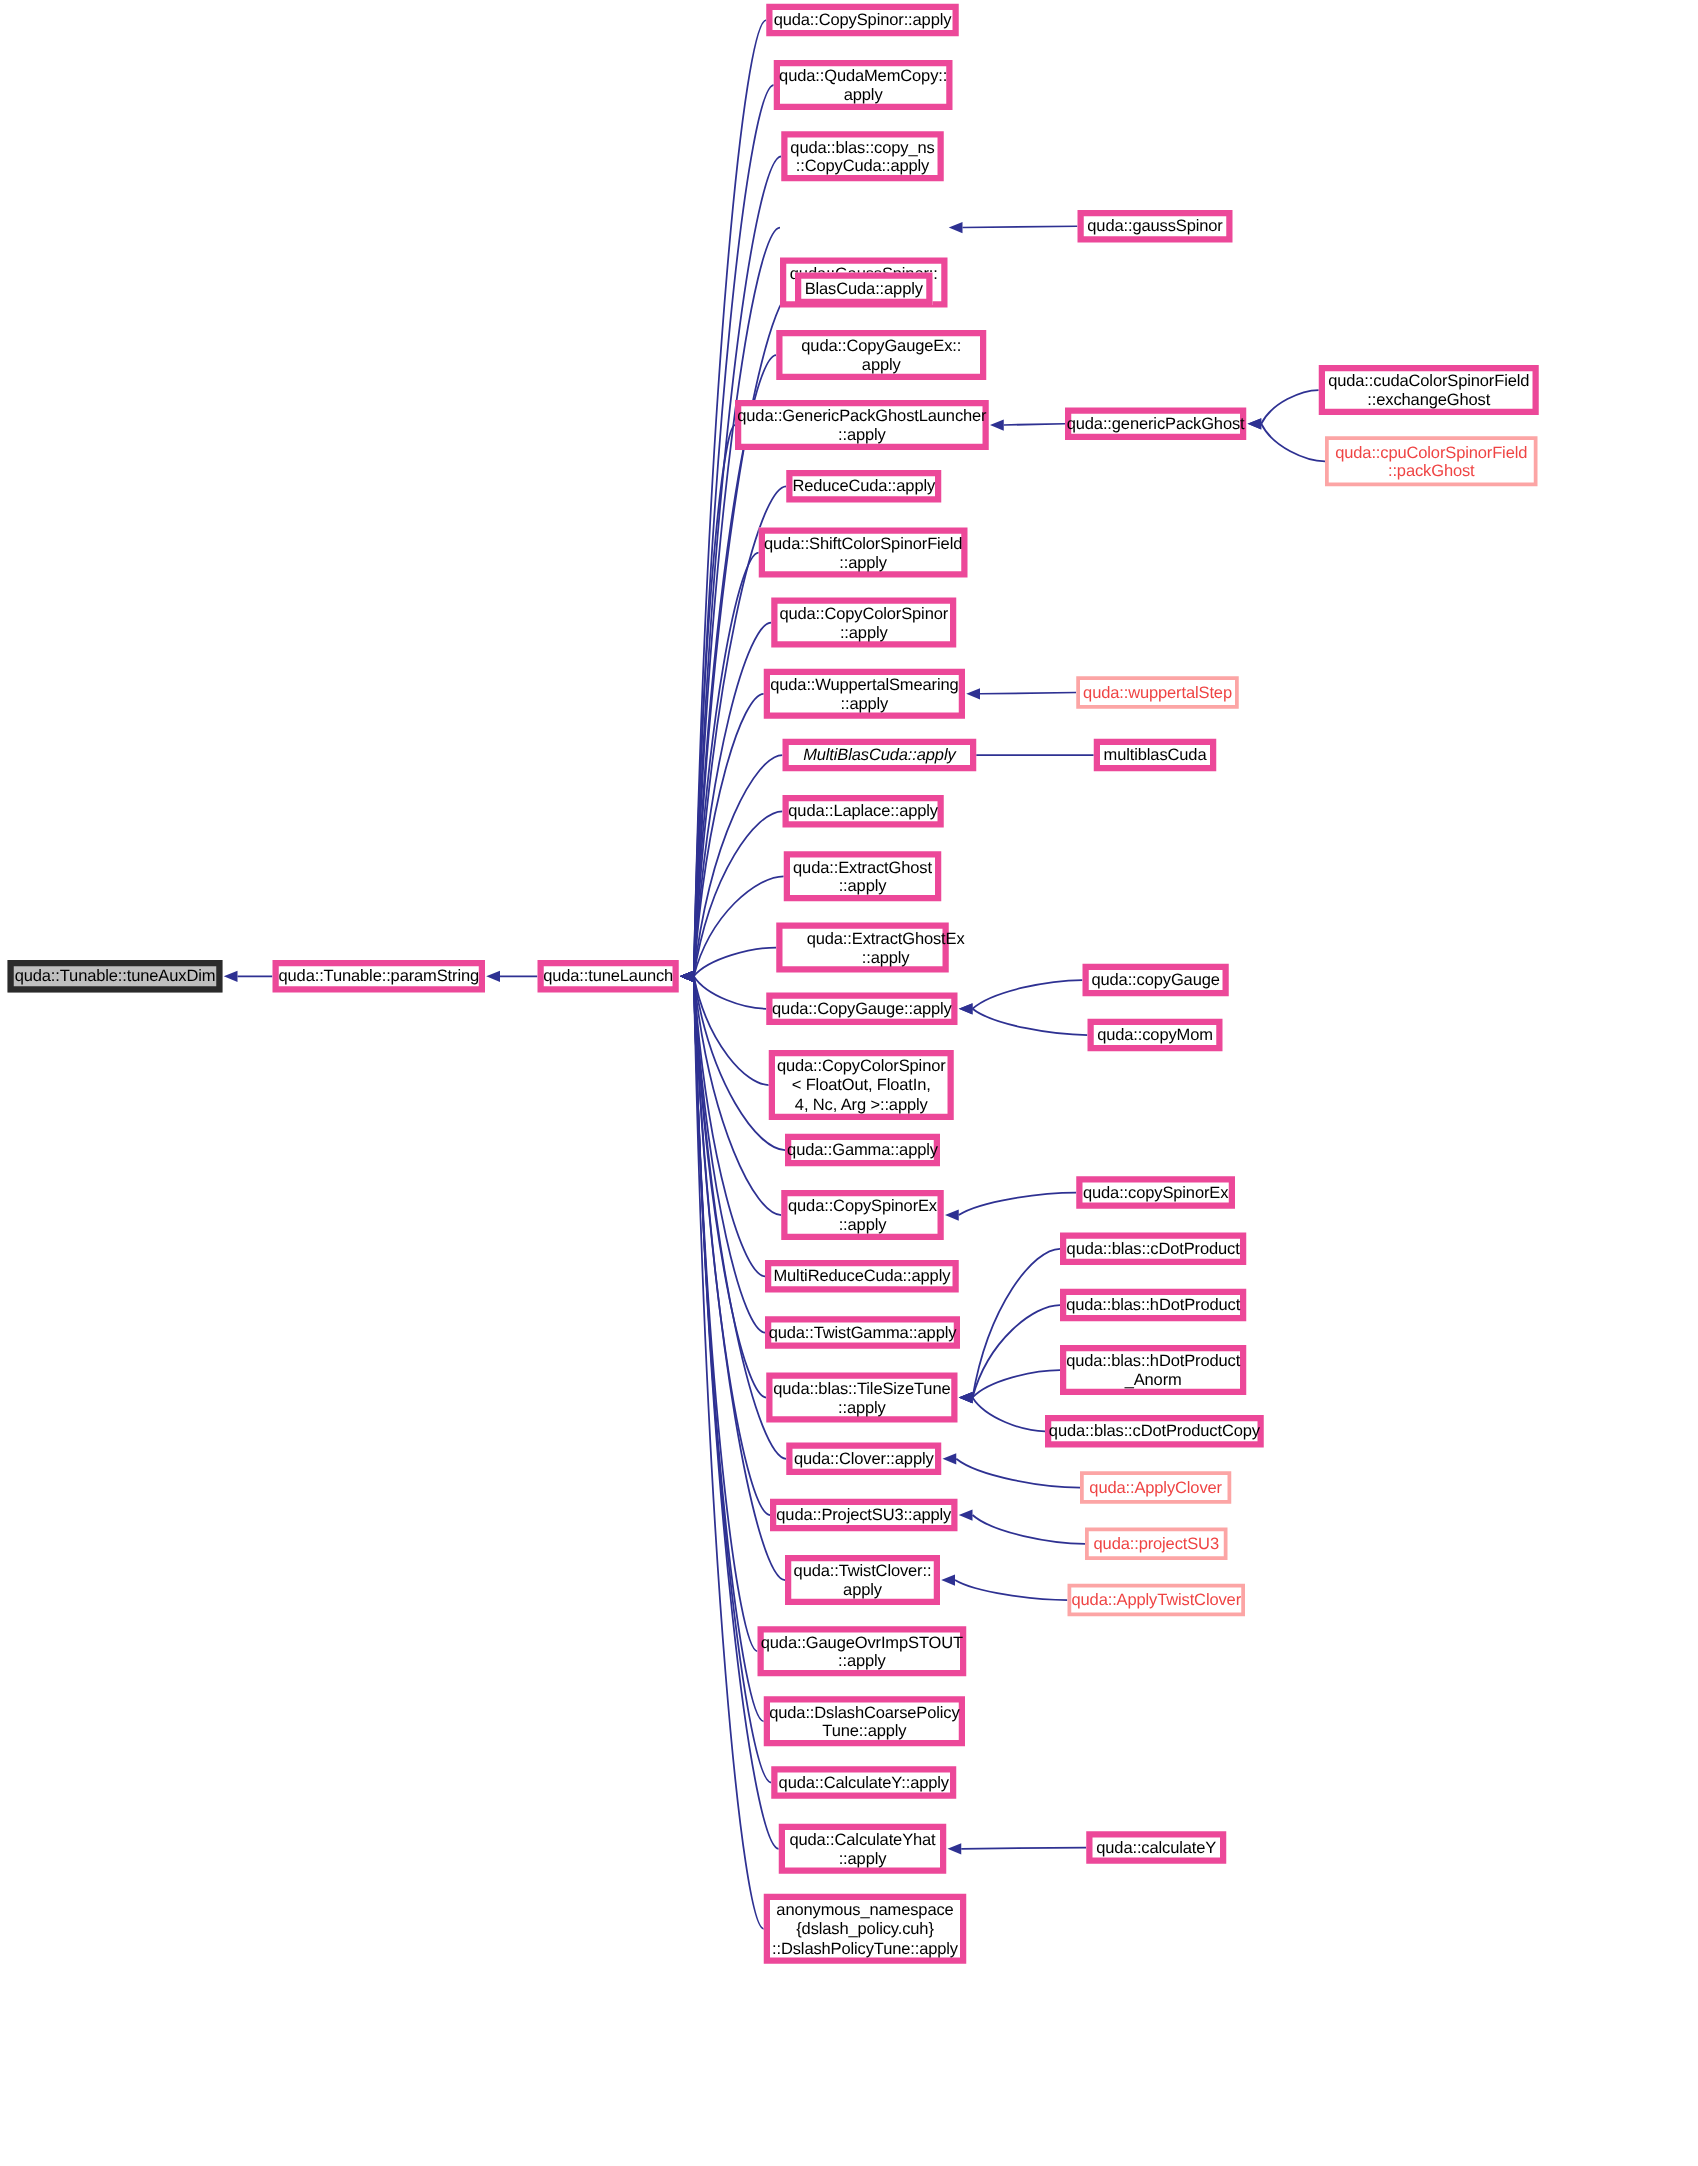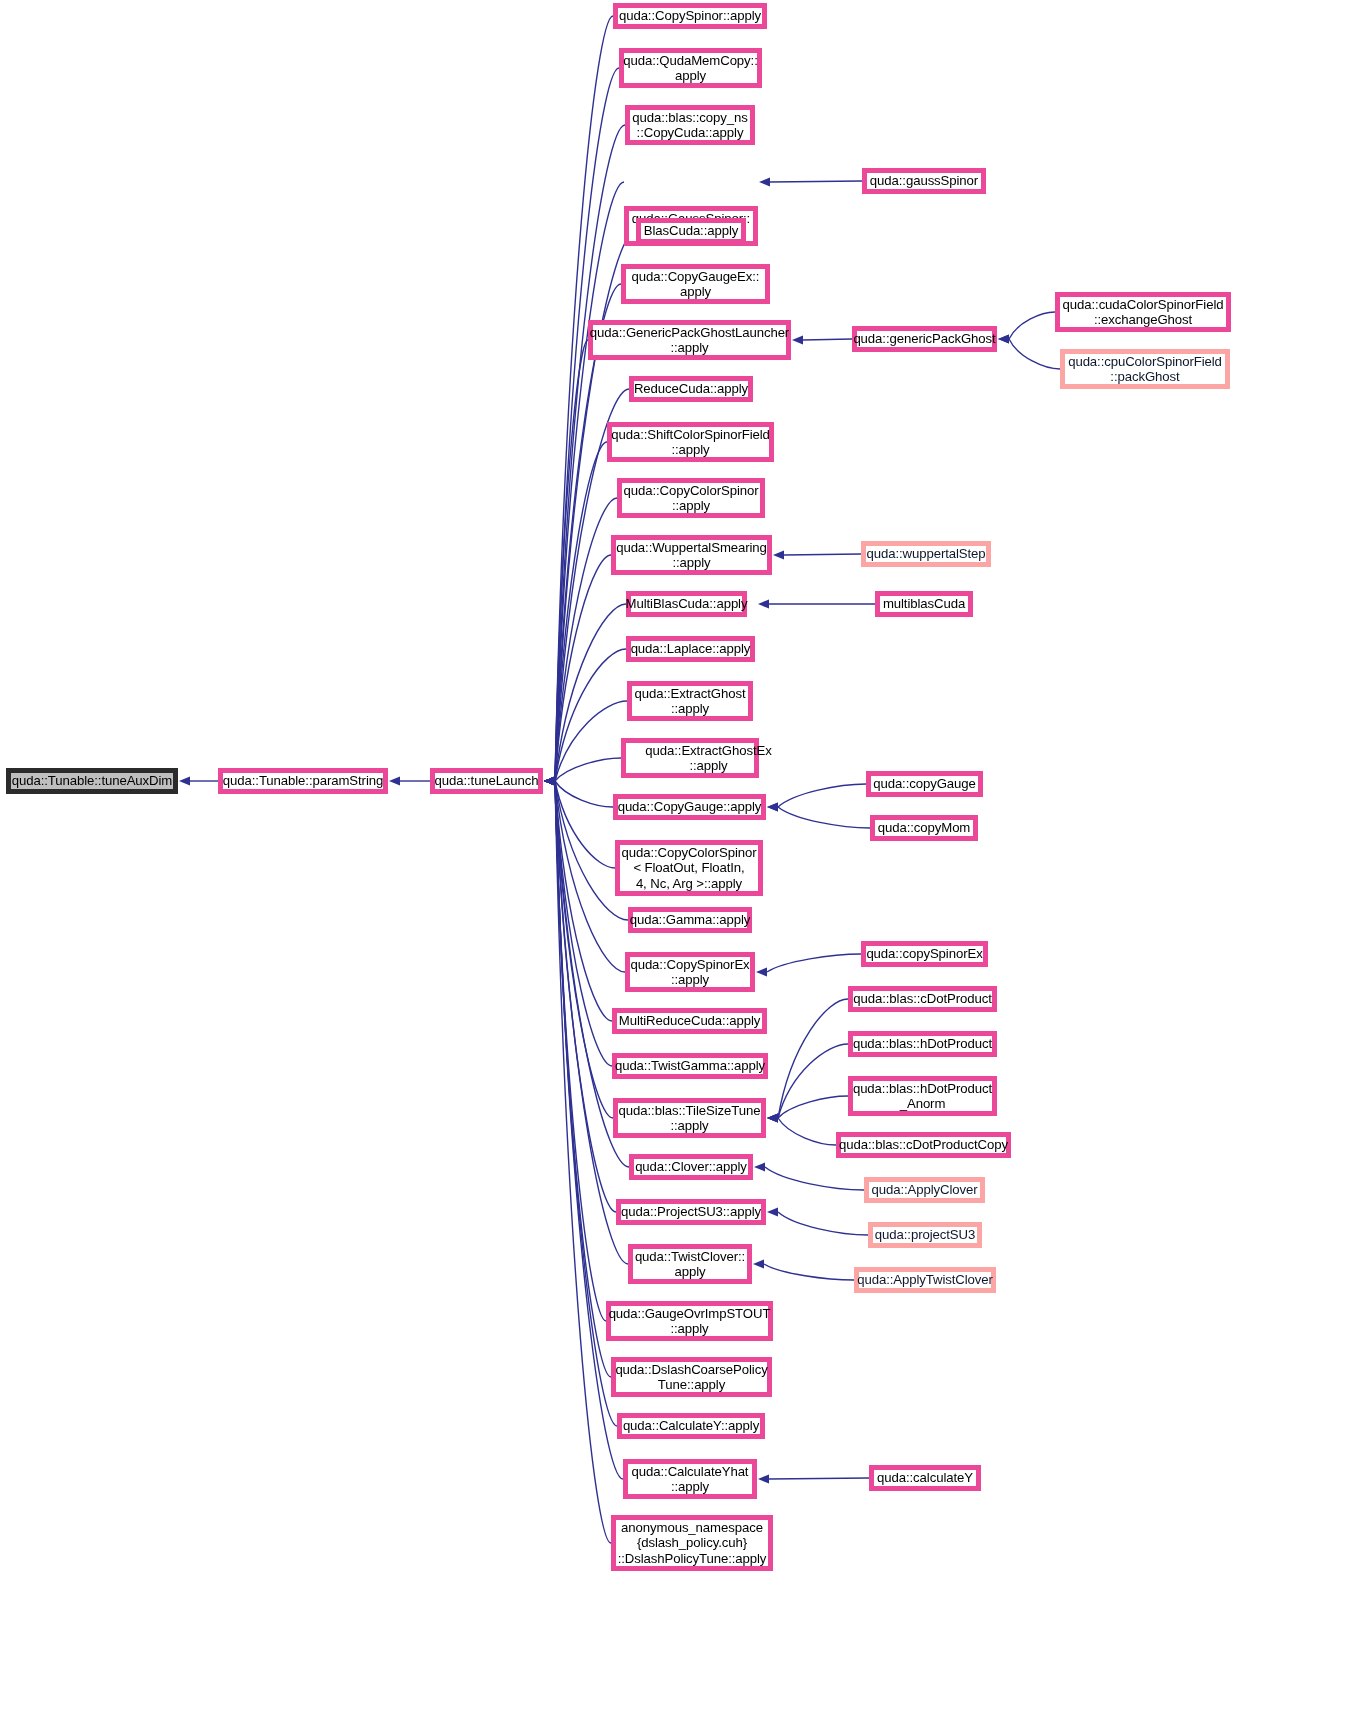--- a/index.html
+++ b/index.html
@@ -39,22 +39,22 @@
     letter-spacing: -0.1px;
     white-space: pre-line;
     padding: 0 3px;
     z-index: 3;
   }
   .node.root {
     background: #bfbfbf;
     border-color: #2b2b2b;
   }
   .node.red {
-    border: 5px solid #fca5a5;
-    color: #0f172a;
+    border: 3px solid #fca5a5;
+    color: #ef4444;
   }
 </style>
 </head>
 <body>
 
 <div id="graph">
   <svg id="edges" viewBox="0 0 1358 1733">
       <path d="M 218 781 L 190 781" fill="none" stroke="#2e3192" stroke-width="1.4"></path>
       <polygon points="179,781 190,776.5 190,785.5" fill="#2e3192"></polygon>
       <path d="M 430 781 L 400 781" fill="none" stroke="#2e3192" stroke-width="1.4"></path>
@@ -158,32 +158,32 @@
     <div class="node" style="left: 218px; top: 768px; width: 170px; height: 26px;">quda::Tunable::paramString</div>
     <div class="node" style="left: 430px; top: 768px; width: 113px; height: 26px;">quda::tuneLaunch</div>
     <div class="node" style="left: 613px; top: 3px; width: 154px; height: 26px;">quda::CopySpinor::apply</div>
     <div class="node" style="left: 619px; top: 48px; width: 143px; height: 40px;">quda::QudaMemCopy::
 apply</div>
     <div class="node" style="left: 625px; top: 105px; width: 130px; height: 40px;">quda::blas::copy_ns
 ::CopyCuda::apply</div>
     <div class="node" style="left: 624px; top: 162px; width: 134px; height: 40px; margin-top: 44px;">quda::GaussSpinor::
 apply</div>
     <div class="node" style="left: 636px; top: 218px; width: 110px; height: 26px;">BlasCuda::apply</div>
-    <div class="node" style="left: 621px; top: 264px; width: 149px; height: 40px;">quda::CopyGaugeEx::
+    <div class="node" style="left: 621px; top: 264px; width: 168px; height: 40px;">quda::CopyGaugeEx::
 apply</div>
     <div class="node" style="left: 588px; top: 320px; width: 203px; height: 40px;">quda::GenericPackGhostLauncher
 ::apply</div>
     <div class="node" style="left: 629px; top: 376px; width: 124px; height: 26px;">ReduceCuda::apply</div>
     <div class="node" style="left: 607px; top: 422px; width: 167px; height: 40px;">quda::ShiftColorSpinorField
 ::apply</div>
     <div class="node" style="left: 617px; top: 478px; width: 148px; height: 40px;">quda::CopyColorSpinor
 ::apply</div>
     <div class="node" style="left: 611px; top: 535px; width: 161px; height: 40px;">quda::WuppertalSmearing
 ::apply</div>
-    <div class="node" style="left: 626px; top: 591px; width: 121px; height: 26px;">MultiBlasCuda::apply</div>
+    <div class="node" style="left: 626px; top: 591px; width: 155px; height: 26px; font-style: italic;">MultiBlasCuda::apply</div>
     <div class="node" style="left: 626px; top: 636px; width: 129px; height: 26px;">quda::Laplace::apply</div>
     <div class="node" style="left: 627px; top: 681px; width: 126px; height: 40px;">quda::ExtractGhost
 ::apply</div>
     <div class="node" style="left: 621px; top: 738px; width: 138px; height: 40px; padding-left: 40px;">quda::ExtractGhostEx
 ::apply</div>
     <div class="node" style="left: 613px; top: 794px; width: 153px; height: 26px;">quda::CopyGauge::apply</div>
     <div class="node" style="left: 615px; top: 840px; width: 148px; height: 56px;">quda::CopyColorSpinor
 &lt; FloatOut, FloatIn,
 4, Nc, Arg &gt;::apply</div>
     <div class="node" style="left: 628px; top: 907px; width: 124px; height: 26px;">quda::Gamma::apply</div>

